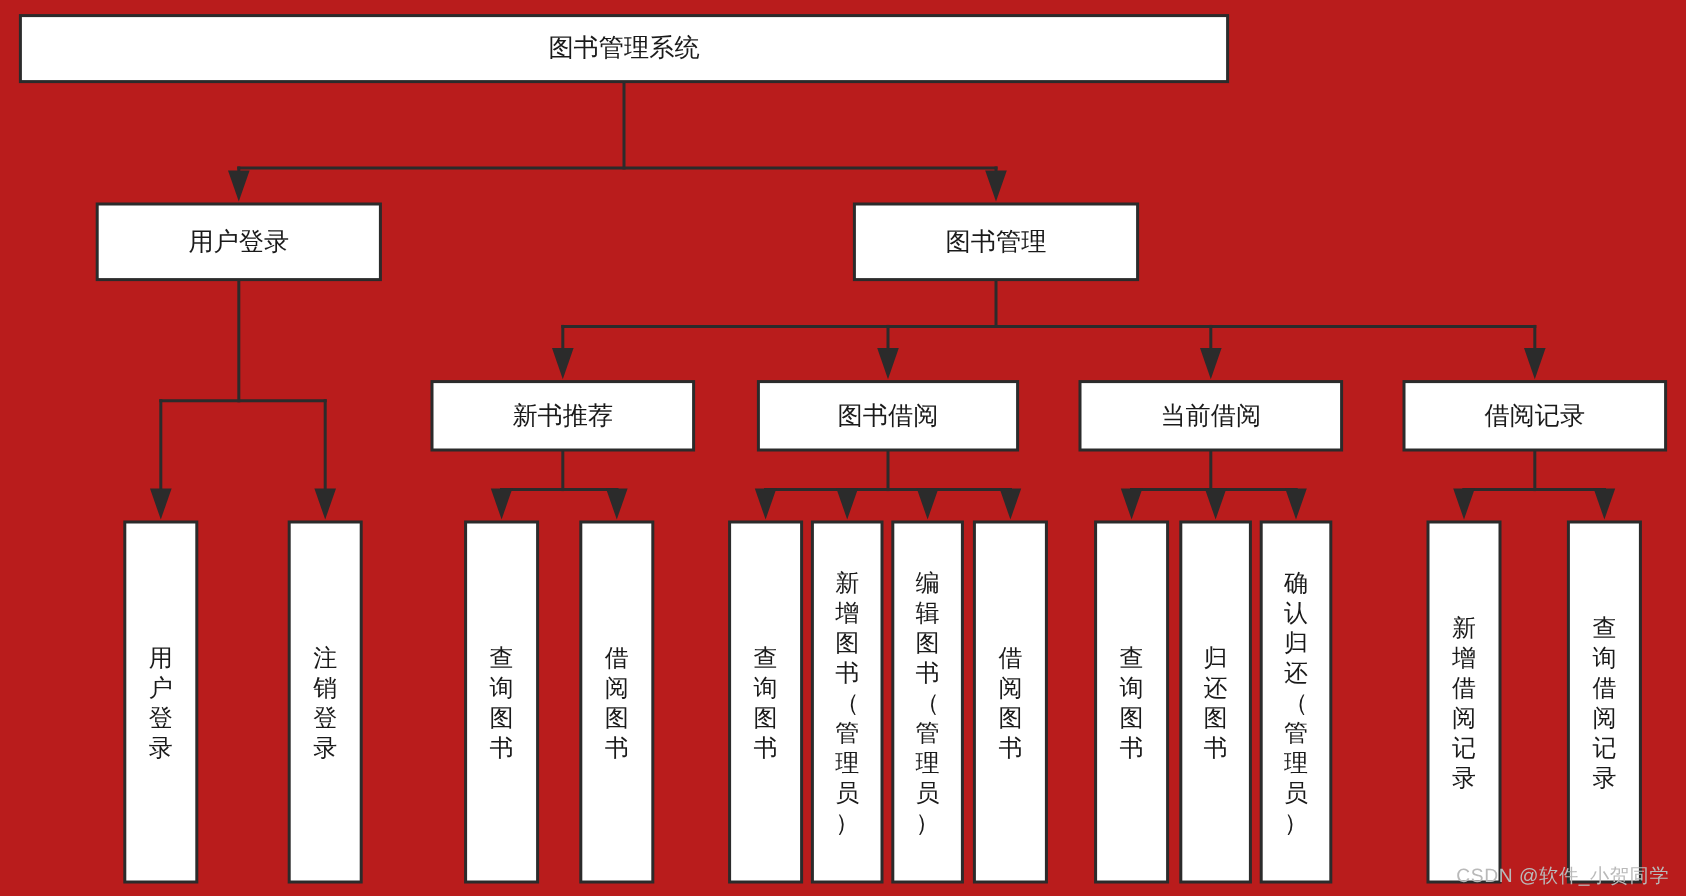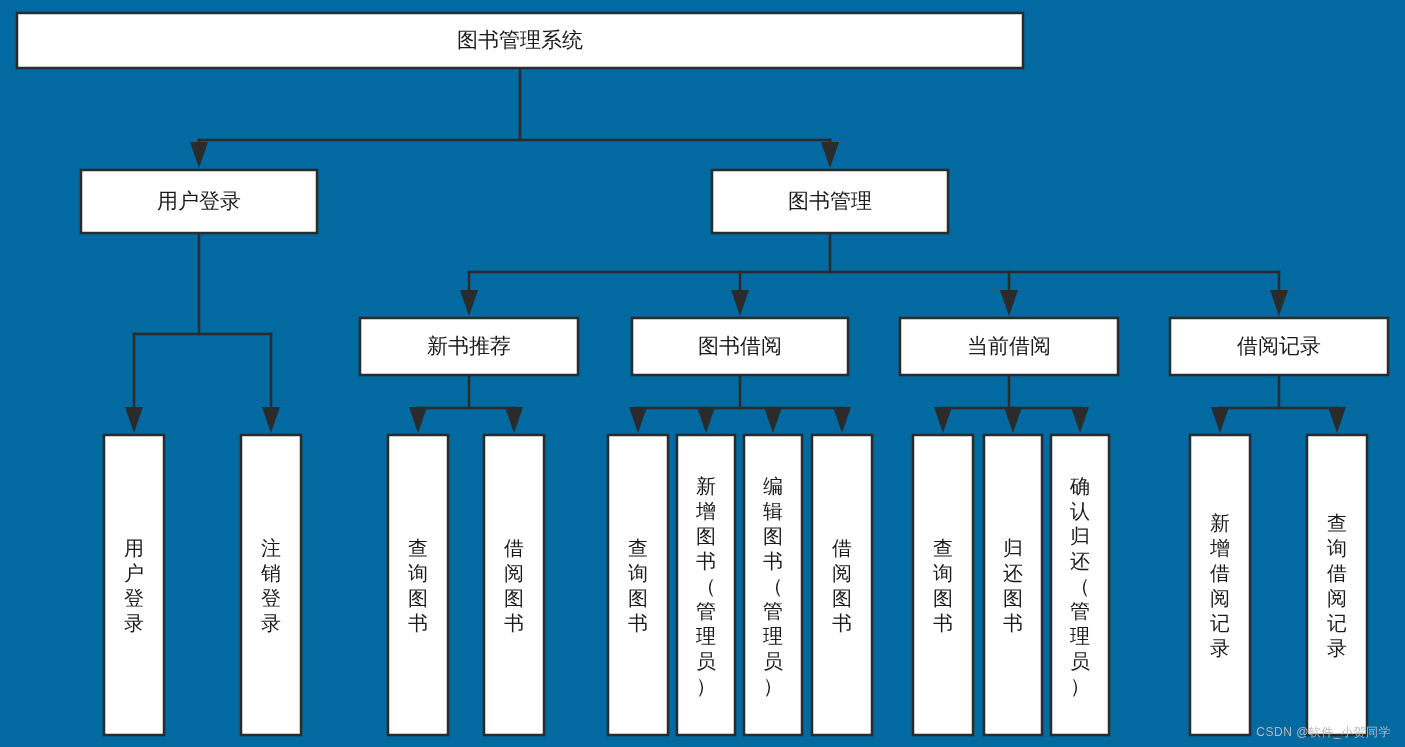--- a/index.html
+++ b/index.html
@@ -10,21 +10,21 @@
   body {
     width: 1405px;
     height: 747px;
     font-family: "Liberation Sans", "DejaVu Sans", sans-serif;
     overflow: hidden;
   }
   #diagram-root {
     position: relative;
     width: 1405px;
     height: 747px;
-    background: #0369a1;
+    background: #b91c1c;
   }
   svg.diagram-canvas {
     position: absolute;
     left: 0;
     top: 0;
     width: 1405px;
     height: 747px;
   }
   .node-rect {
     fill: #ffffff;
@@ -52,21 +52,21 @@
     font-family: "Liberation Sans", "DejaVu Sans", sans-serif;
     font-size: 20px;
     fill: #1a1a1a;
     text-anchor: middle;
   }
   .watermark-text {
     position: absolute;
     right: 14px;
     bottom: 6px;
     font-family: "Liberation Sans", "DejaVu Sans", sans-serif;
-    font-size: 12px;
+    font-size: 16px;
     color: #b9b9b9;
     white-space: nowrap;
     letter-spacing: 0.5px;
     user-select: none;
   }
 </style>
 </head>
 <body>
 
 <div id="diagram-root">

